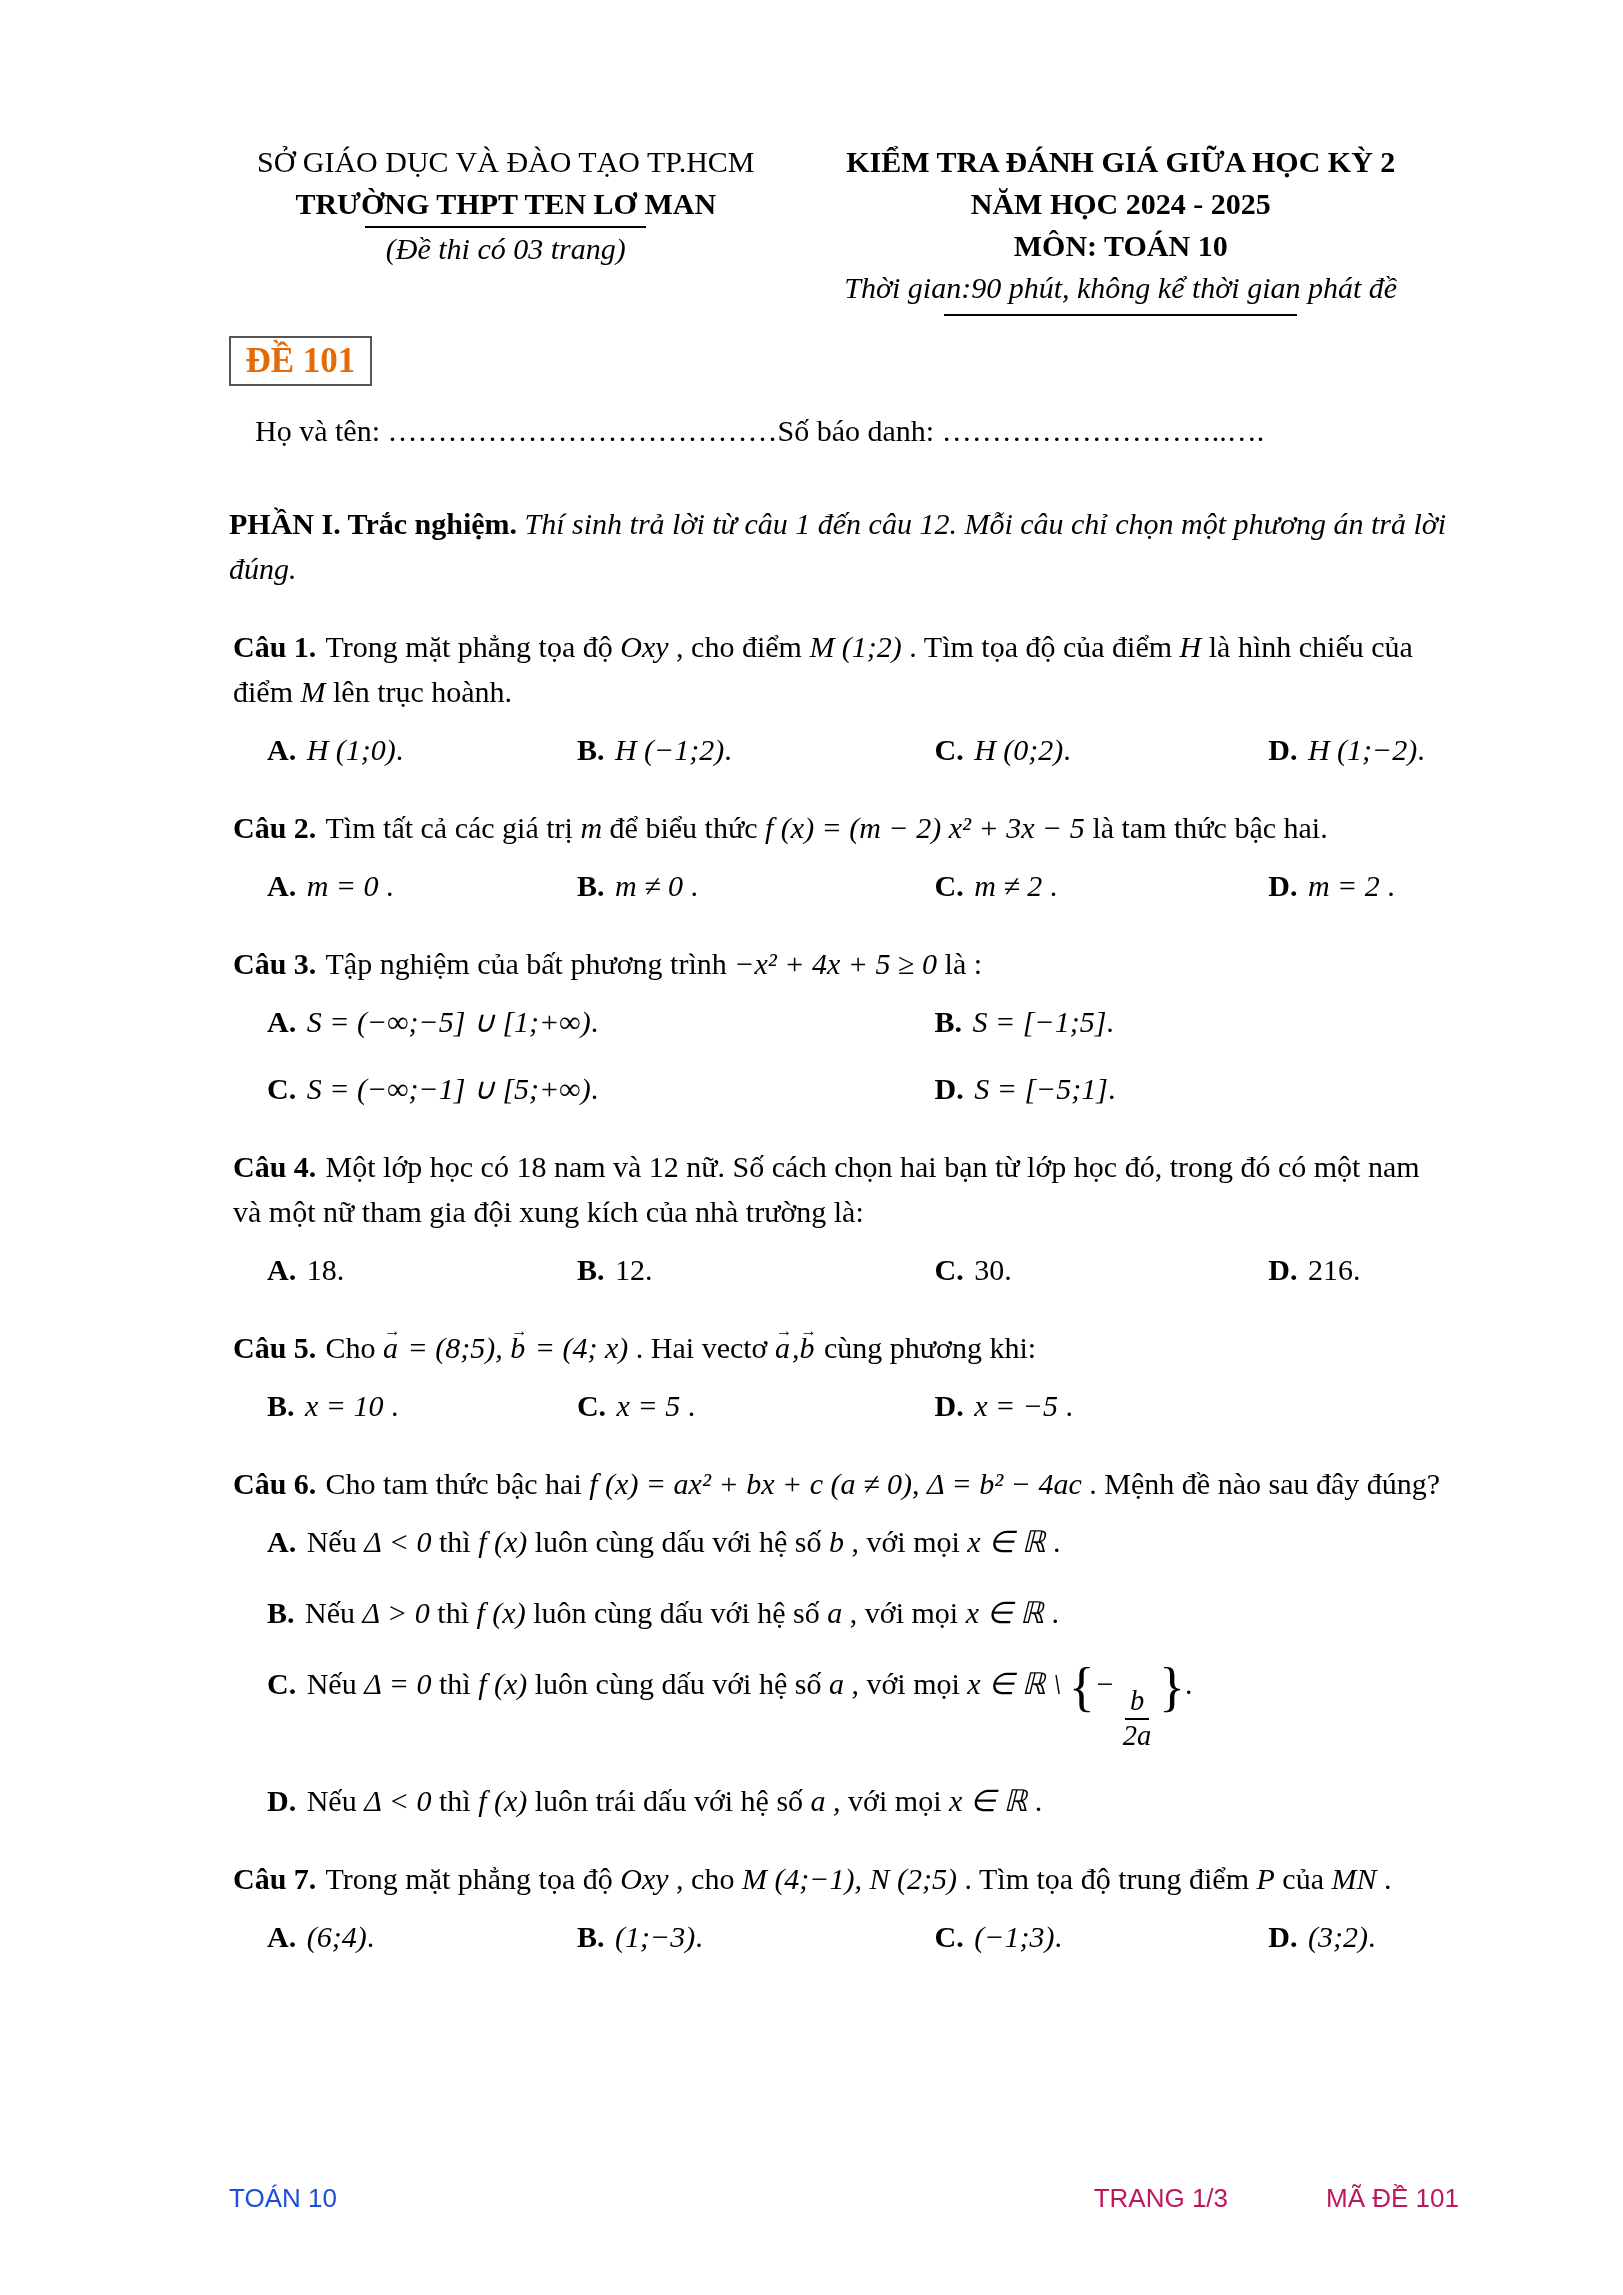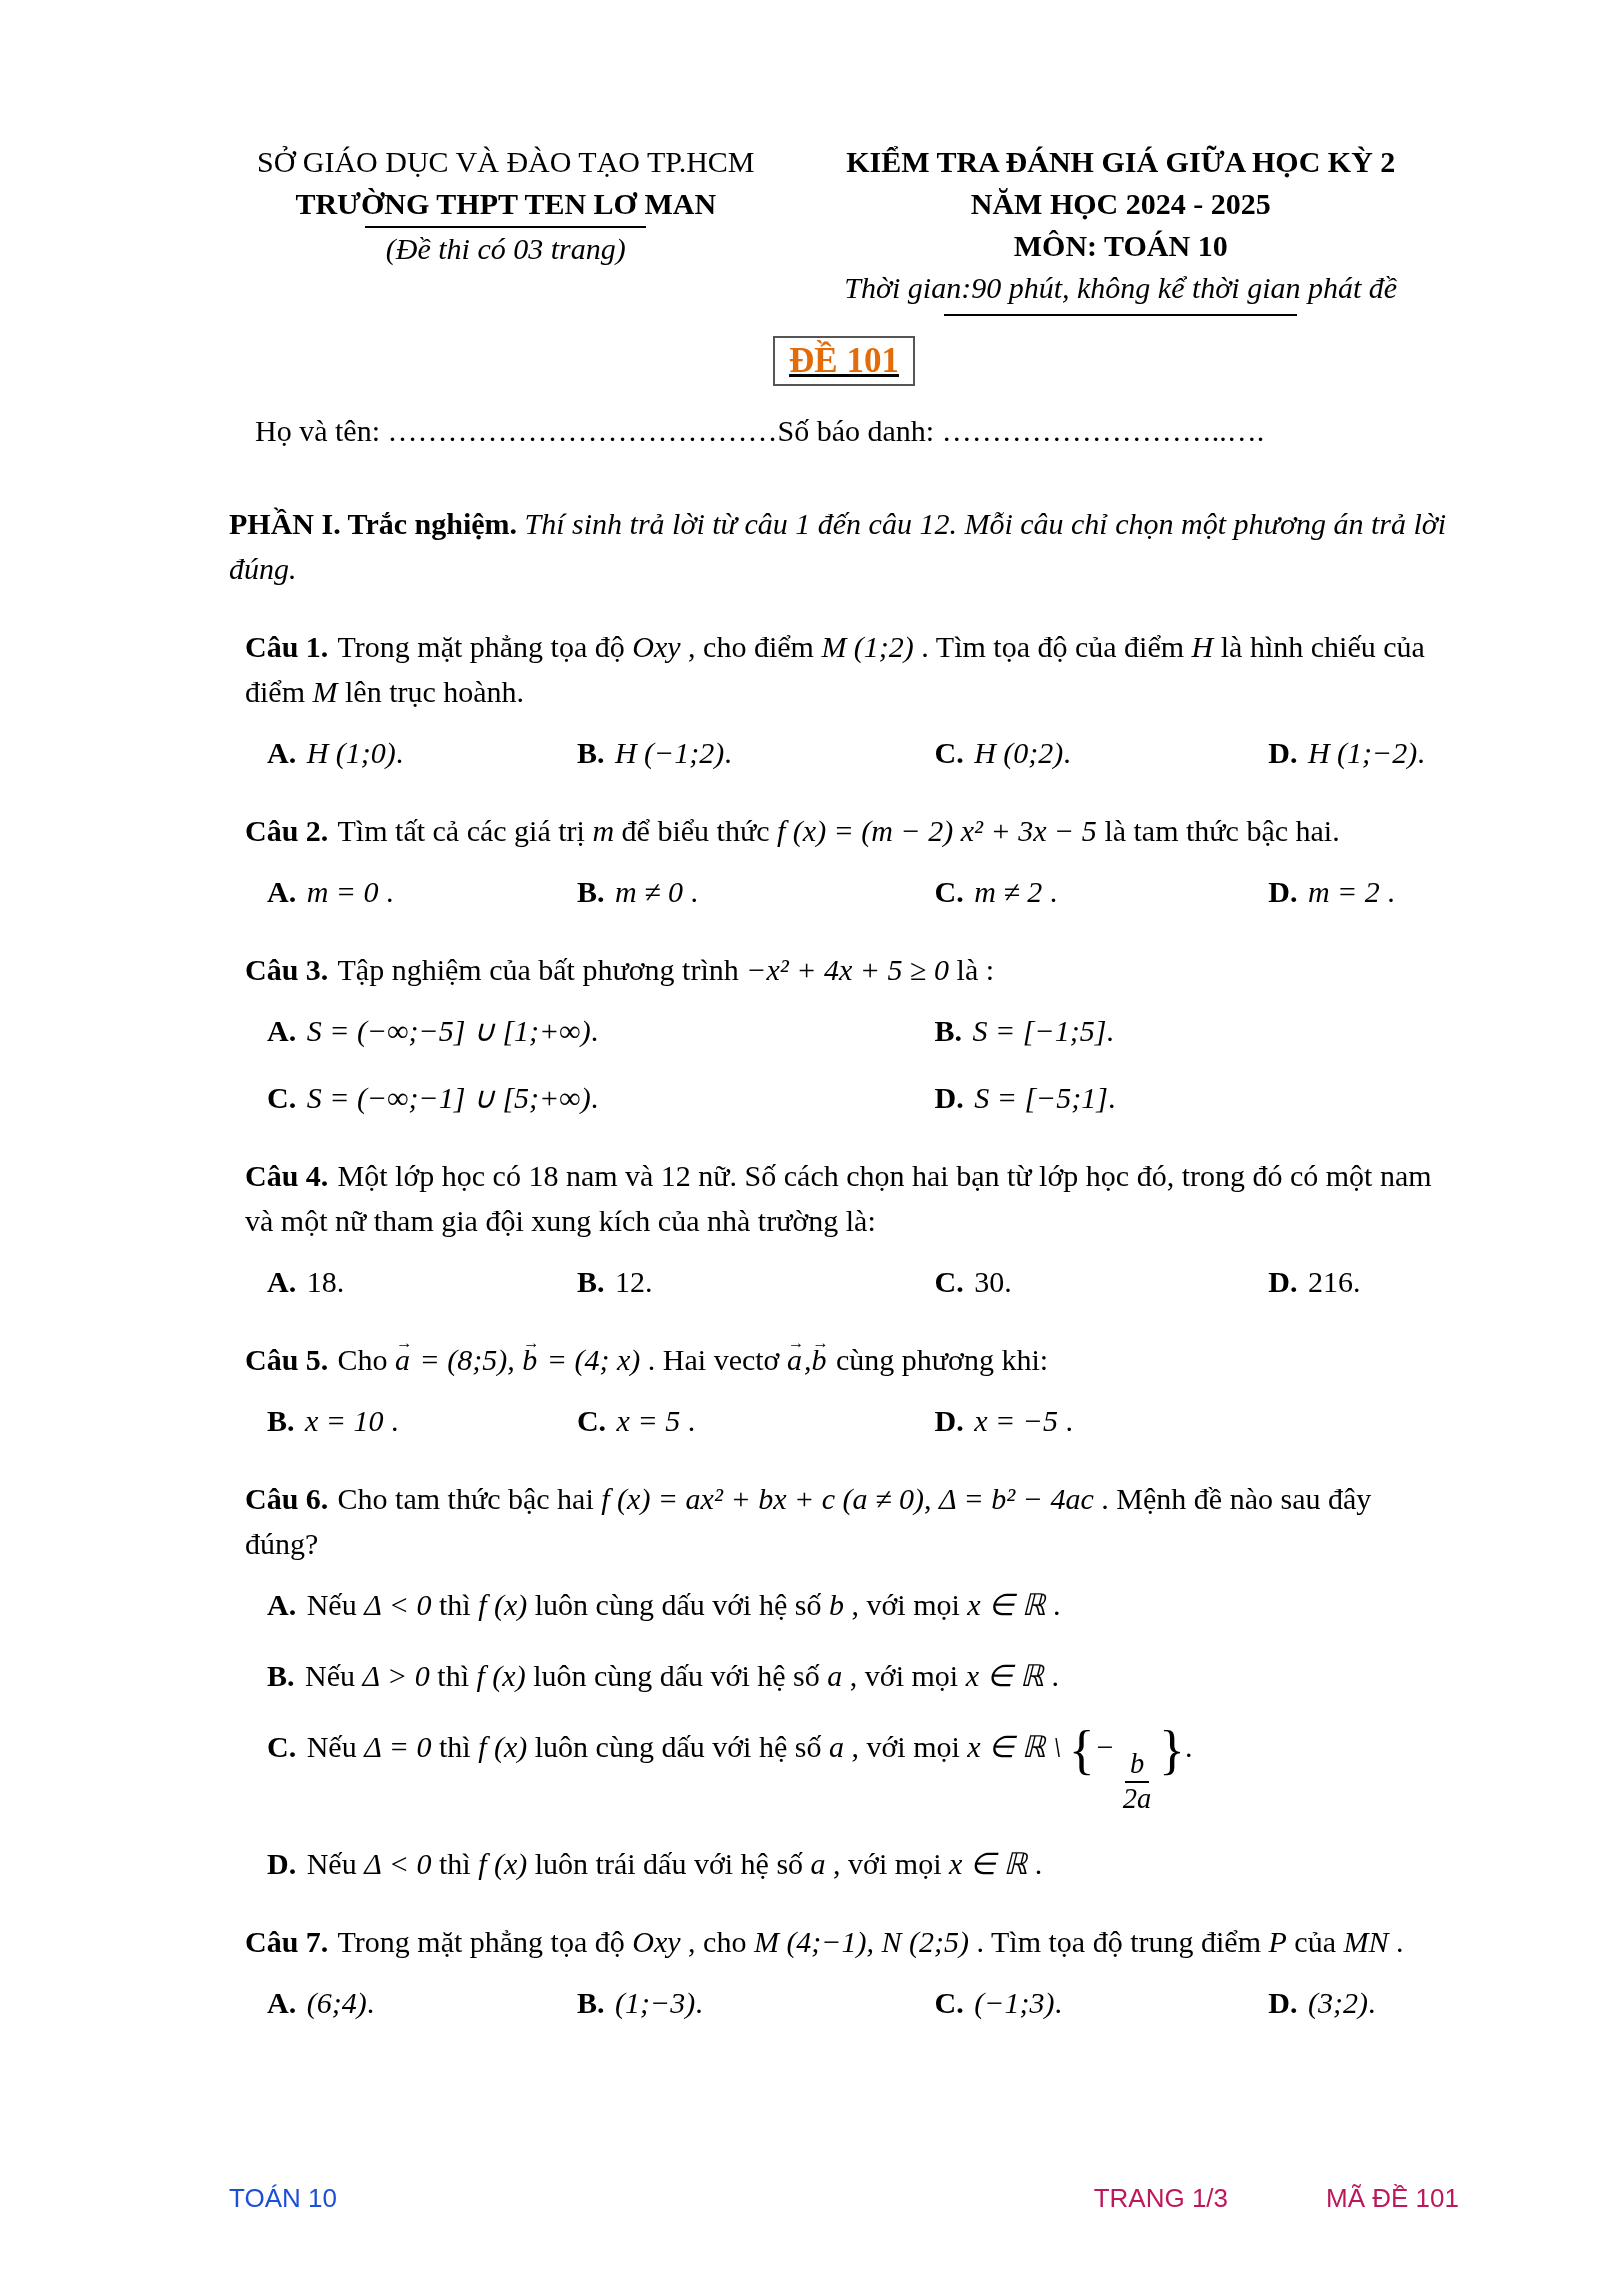--- a/index.html
+++ b/index.html
@@ -19,42 +19,42 @@
   
   .header { display:flex; }
   .header-left  { width:45%; text-align:center; }
   .header-right { flex:1;   text-align:center; }
   .header p { margin:0; line-height:1.4; }
   .hl-bold   { font-weight:bold; }
   .hl-italic { font-style:italic; }
   .u-line-left  { width:281px; border-bottom:2px solid #000; margin:0 auto; height:1.3px; }
   .u-line-right { width:353px; border-bottom:2px solid #000; margin:3.9px auto 0; height:1.3px; }
 
-  .badge-row { display:flex; justify-content:center; margin-top:19.6px;text-decoration:underline; }
+  .badge-row { display:flex; justify-content:flex-start; margin-top:19.6px; }
   .exam-badge {
     display:inline-block;
     border:2px solid #555;
     padding:1.3px 14.4px;
     font-weight:bold;
     font-size:35px;
     color:#e36c0a;
     background:#fff;
     line-height:1.25;
   }
 
   .student-line { margin:22px 0 0 26px; font-weight:normal; }
 
   
   .intro { margin:48px 0 0 0; }
   .part-label { font-weight:bold; }
   .part-desc  { font-style:italic; }
 
   
   .question { margin-top:33px; }
-  .stem { margin:16px; }
+  .stem { margin:4px; }
   .qlabel { font-weight:bold; margin-right:9.2px; }
 
   .answers { margin-top:13px; padding-left:38px; }
   .answers.row4  { display:grid; grid-template-columns:26% 30% 28% 16%; }
   .answers.grid2 { display:grid; grid-template-columns:56% 44%; row-gap:22px; }
   .answers.list .answer { display:block; margin-top:26px; }
   .answers.list .answer:first-child { margin-top:0; }
 
   .alabel { font-weight:bold; margin-right:10.5px; }
 

